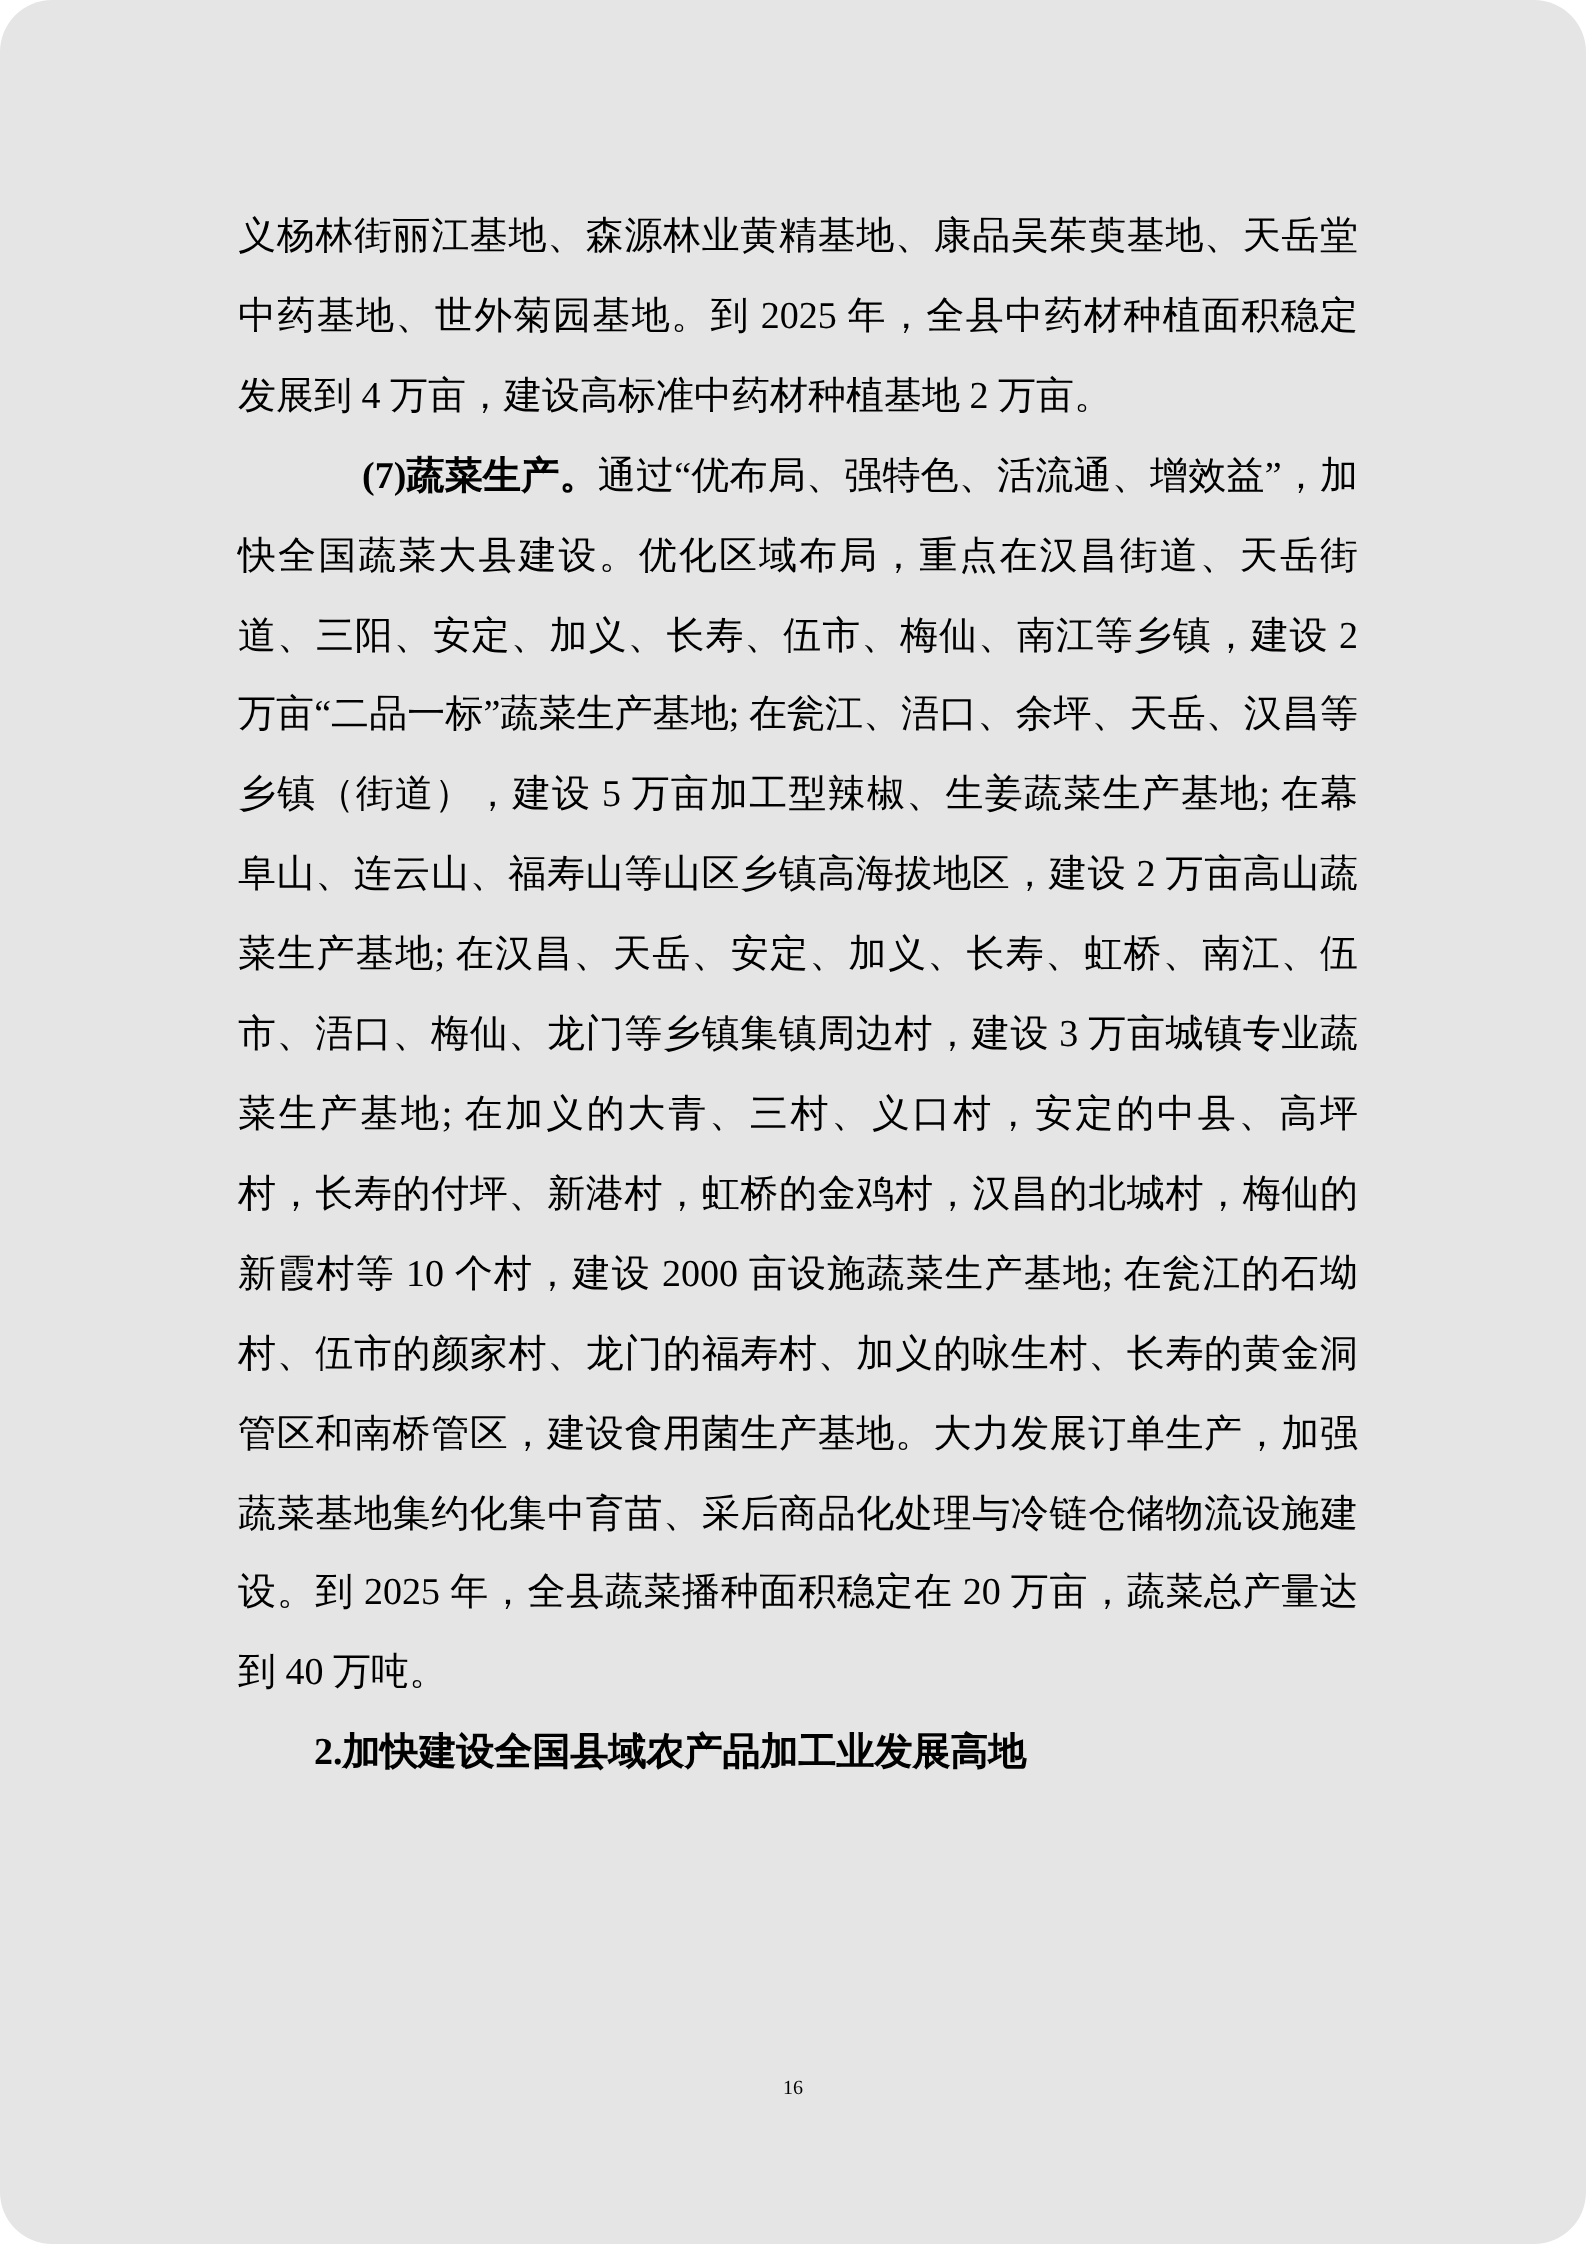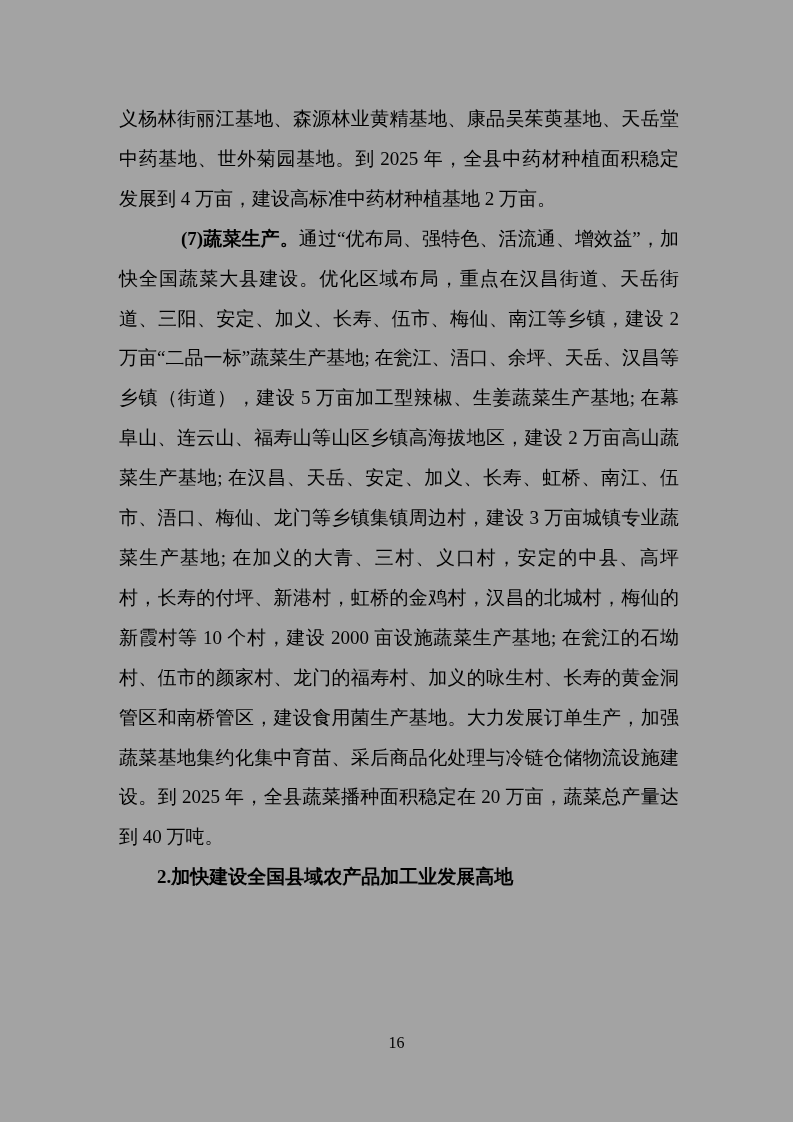--- a/index.html
+++ b/index.html
@@ -4,24 +4,25 @@
 <style>
   html, body {
     margin: 0;
     padding: 0;
     background: #ffffff;
   }
   .page {
     position: relative;
     width: 793px;
     height: 1122px;
-    background: #a3a3a3;
+    background: #e5e5e5;
     overflow: hidden;
     font-family: "Liberation Serif", "DejaVu Serif", serif;
     color: #000000;
+    border-radius: 26px;
   }
   .text-block {
     position: absolute;
     left: 119px;
     top: 99px;
     width: 560px;
     font-size: 19px;
     line-height: 39.9px;
     text-align: justify;
     text-justify: inter-ideograph;
@@ -42,21 +43,21 @@
     font-weight: bold;
   }
   .page-footer {
     position: absolute;
     left: 0;
     top: 1034px;
     width: 100%;
     text-align: center;
   }
   .page-number {
-    font-size: 16px;
+    font-size: 10px;
     color: #000000;
   }
 </style>
 </head>
 <body>
 
 <div class="page">
   <main class="text-block">
     <p class="para"><span class="para-text">义杨林街丽江基地、森源林业黄精基地、康品吴茱萸基地、天岳堂中药基地、世外菊园基地。到 2025 年，全县中药材种植面积稳定发展到 4 万亩，建设高标准中药材种植基地 2 万亩。</span></p>
     <p class="para indent"><span class="para-lead">(7)蔬菜生产。</span><span class="para-text">通过“优布局、强特色、活流通、增效益”，加快全国蔬菜大县建设。优化区域布局，重点在汉昌街道、天岳街道、三阳、安定、加义、长寿、伍市、梅仙、南江等乡镇，建设 2 万亩“二品一标”蔬菜生产基地; 在瓮江、浯口、余坪、天岳、汉昌等乡镇（街道），建设 5 万亩加工型辣椒、生姜蔬菜生产基地; 在幕阜山、连云山、福寿山等山区乡镇高海拔地区，建设 2 万亩高山蔬菜生产基地; 在汉昌、天岳、安定、加义、长寿、虹桥、南江、伍市、浯口、梅仙、龙门等乡镇集镇周边村，建设 3 万亩城镇专业蔬菜生产基地; 在加义的大青、三村、义口村，安定的中县、高坪村，长寿的付坪、新港村，虹桥的金鸡村，汉昌的北城村，梅仙的新霞村等 10 个村，建设 2000 亩设施蔬菜生产基地; 在瓮江的石坳村、伍市的颜家村、龙门的福寿村、加义的咏生村、长寿的黄金洞管区和南桥管区，建设食用菌生产基地。大力发展订单生产，加强蔬菜基地集约化集中育苗、采后商品化处理与冷链仓储物流设施建设。到 2025 年，全县蔬菜播种面积稳定在 20 万亩，蔬菜总产量达到 40 万吨。</span></p>

